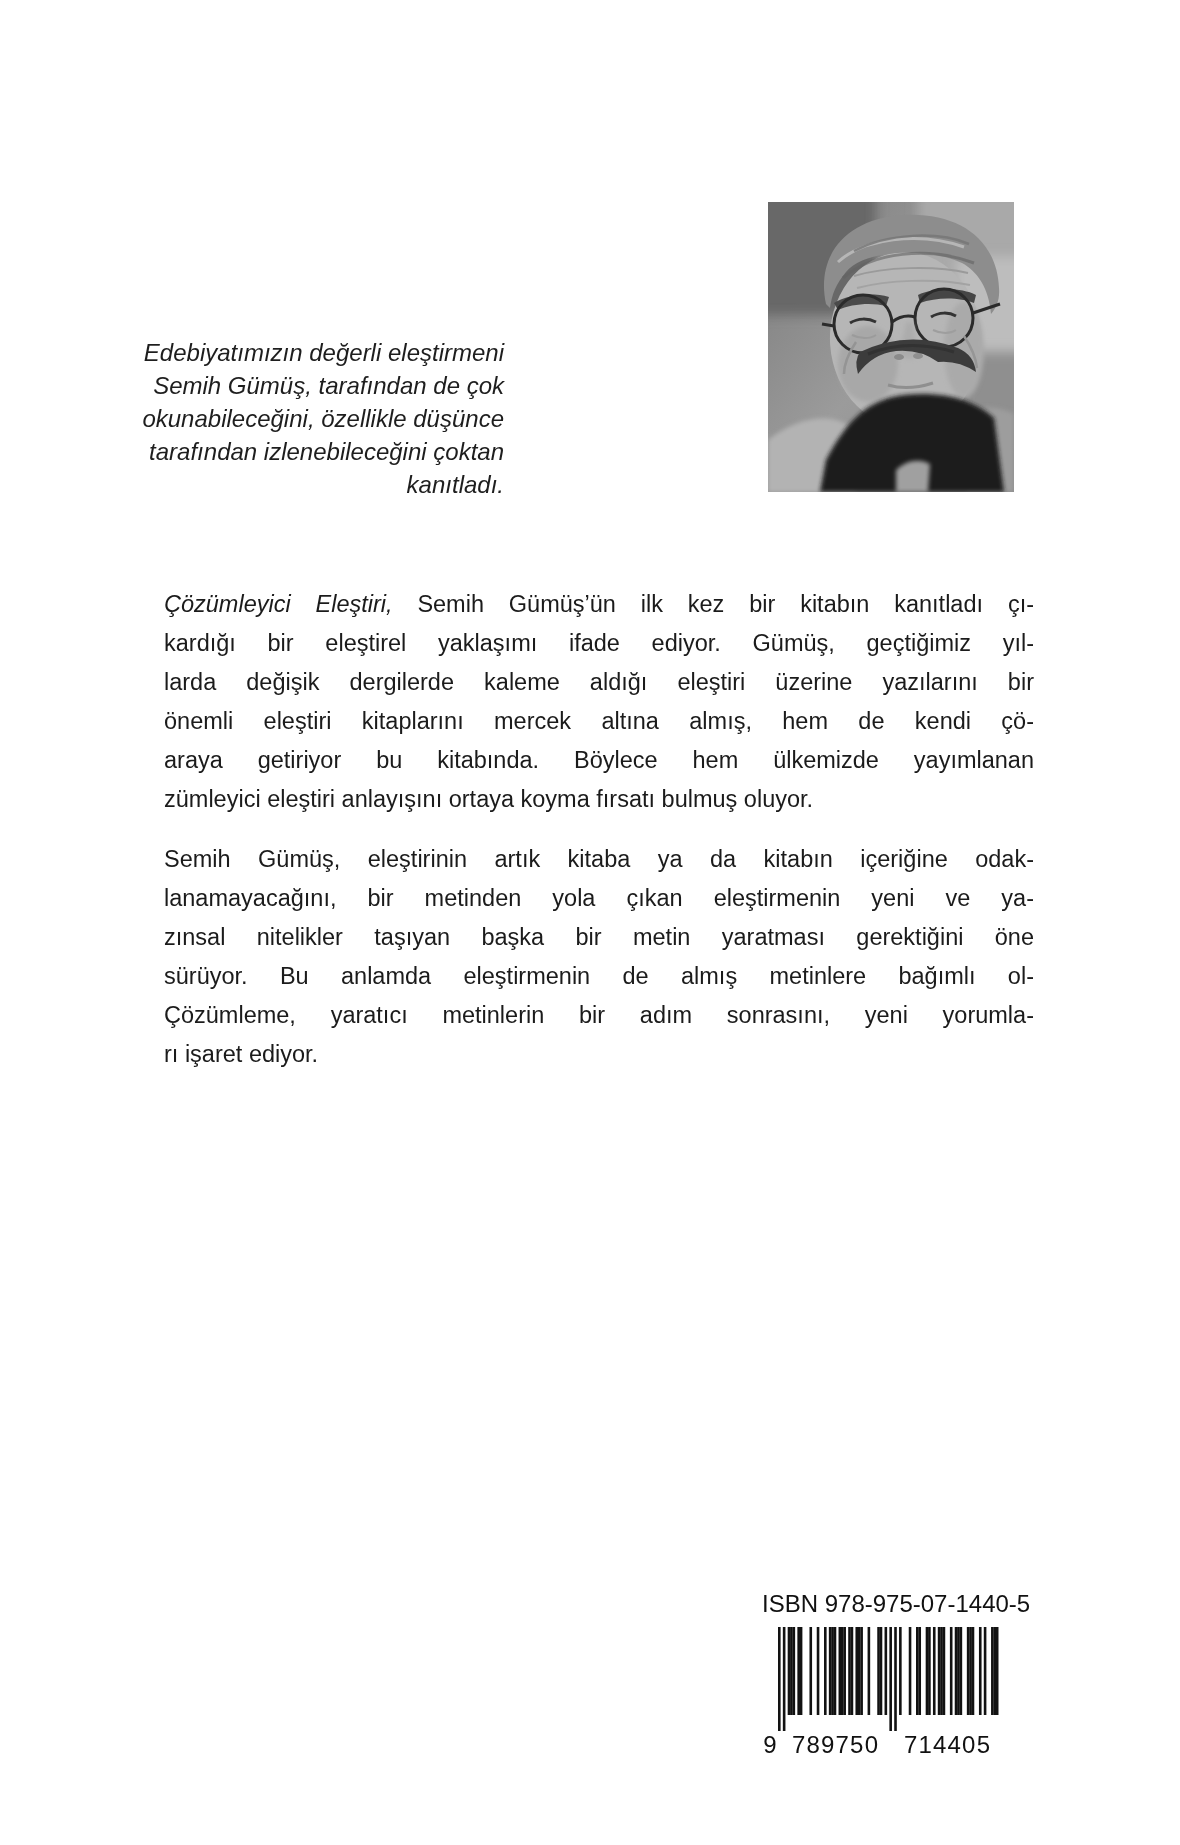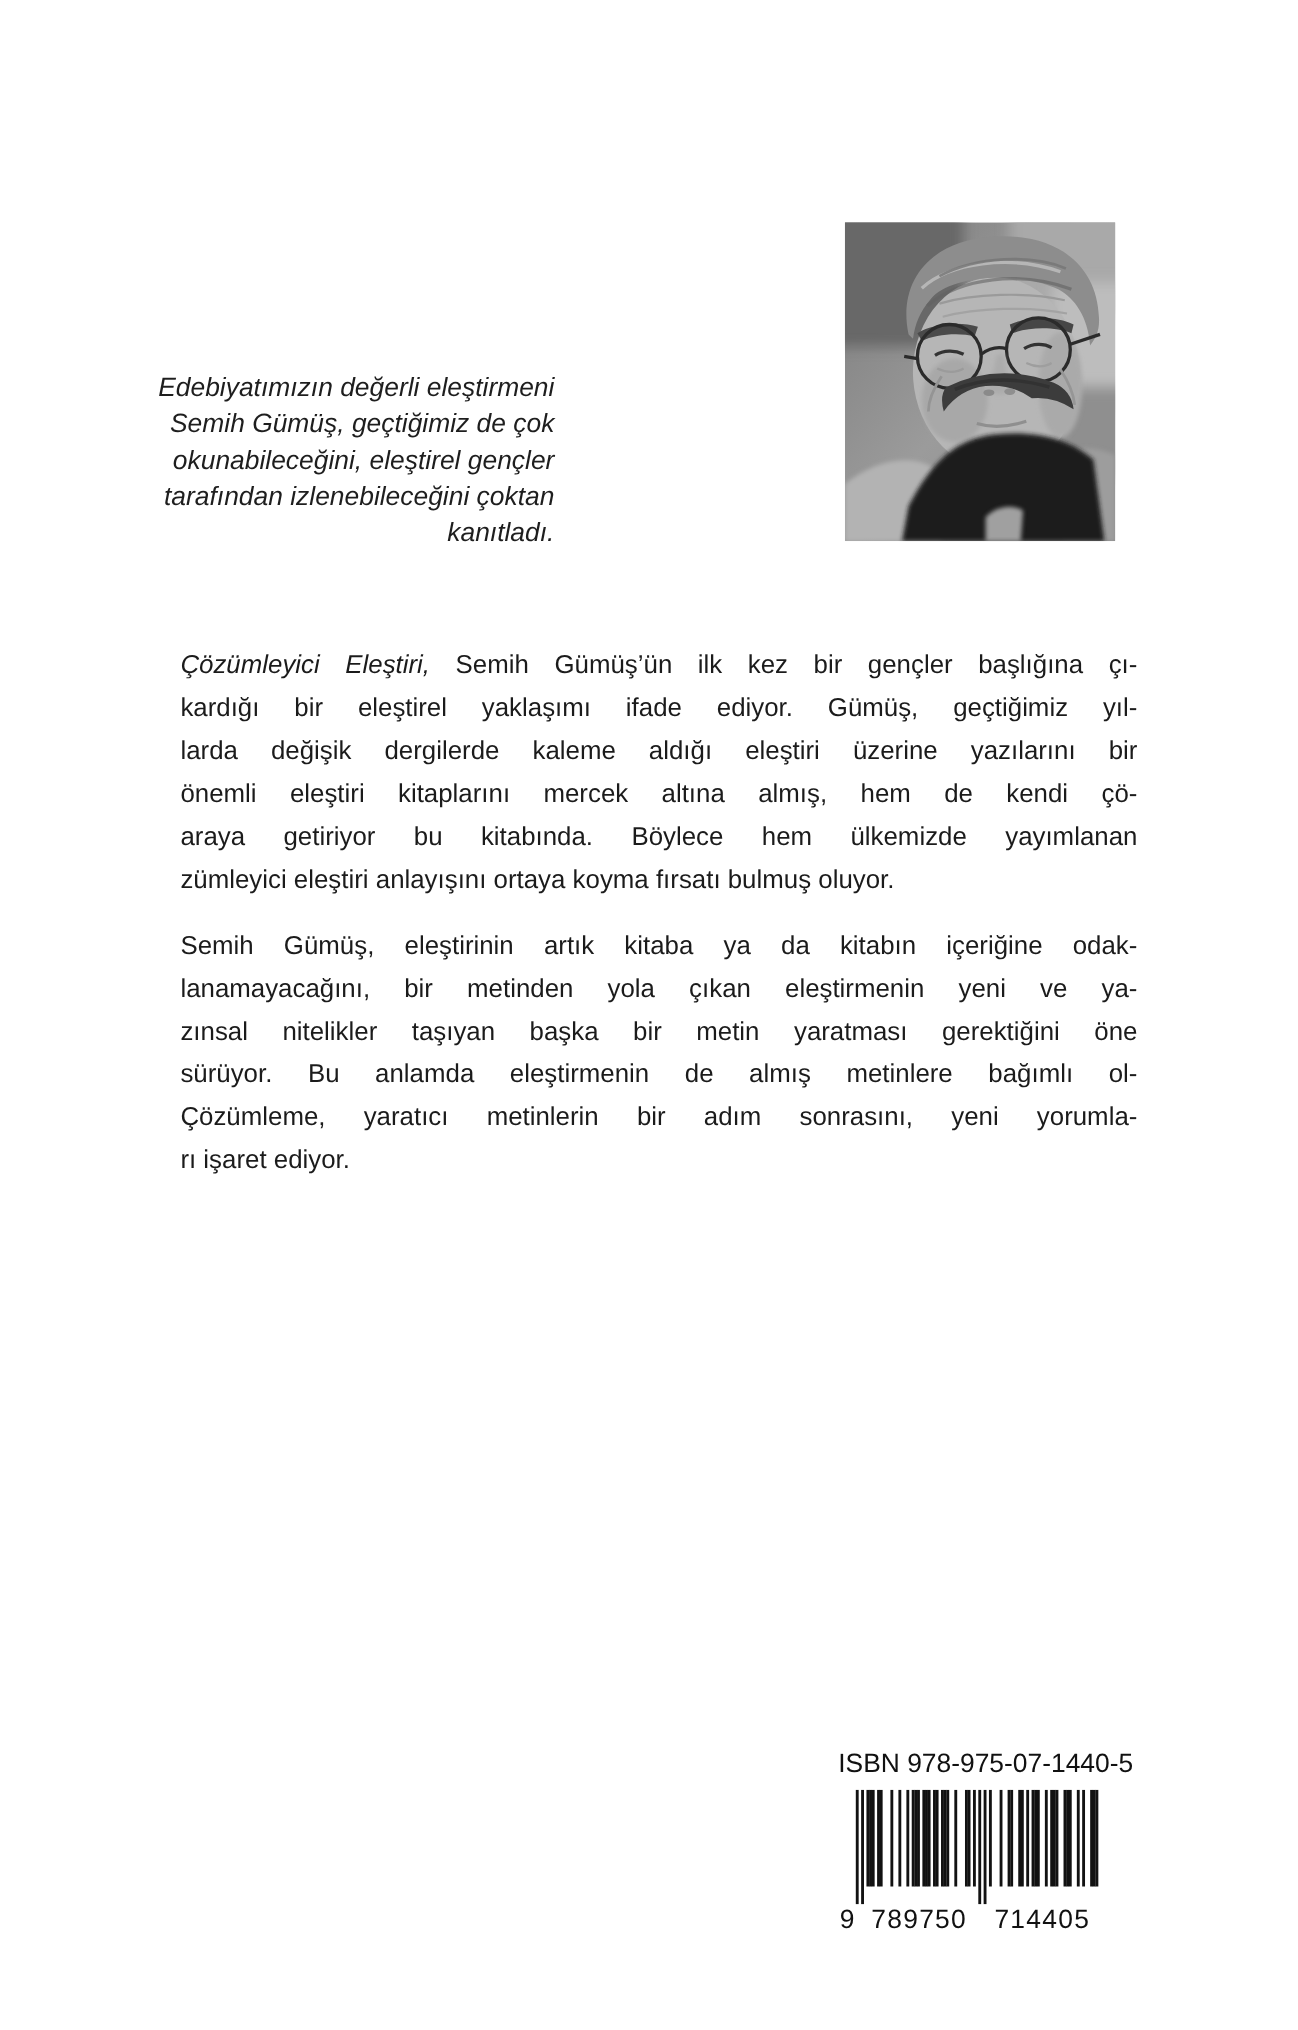--- a/index.html
+++ b/index.html
@@ -106,30 +106,30 @@
       <path d="M120,183 Q140,189 165,181" stroke="#8f8f8f" stroke-width="3" fill="none"></path>
       <path d="M118,198 Q140,207 162,196" stroke="#9d9d9d" stroke-width="2" fill="none"></path>
 
       <path d="M58,258 C80,216 102,197 136,193 C176,189 206,198 226,216 L236,290 L52,290 Z" fill="#1d1d1d" filter="url(#b2)"></path>
       <path d="M128,268 C138,258 152,256 162,262 L160,290 L128,290 Z" fill="#c2c2c2" filter="url(#b2)" opacity="0.8"></path>
     </svg>
   </div>
 
   <div class="quote">
       <div class="qline">Edebiyatımızın değerli eleştirmeni</div>
-      <div class="qline">Semih Gümüş, geçtiğimiz de çok</div>
-      <div class="qline">okunabileceğini, eleştirel gençler</div>
+      <div class="qline">Semih Gümüş, tarafından de çok</div>
+      <div class="qline">okunabileceğini, özellikle düşünce</div>
       <div class="qline">tarafından izlenebileceğini çoktan</div>
       <div class="qline last">kanıtladı.</div>
     </div>
 
   <div class="body-col">
     <div class="para">
       <div class="jline">
-        <span class="it">Çözümleyici Eleştiri,</span><span> Semih Gümüş’ün ilk kez bir gençler başlığına çı-</span>
+        <span class="it">Çözümleyici Eleştiri,</span><span> Semih Gümüş’ün ilk kez bir kitabın kanıtladı çı-</span>
       </div>
       <div>
           <div class="jline">kardığı bir eleştirel yaklaşımı ifade ediyor. Gümüş, geçtiğimiz yıl-</div>
           <div class="jline">larda değişik dergilerde kaleme aldığı eleştiri üzerine yazılarını bir</div>
           <div class="jline">önemli eleştiri kitaplarını mercek altına almış, hem de kendi çö-</div>
           <div class="jline">araya getiriyor bu kitabında. Böylece hem ülkemizde yayımlanan</div>
           <div class="jline last">zümleyici eleştiri anlayışını ortaya koyma fırsatı bulmuş oluyor.</div>
         </div>
     </div>
     <div class="para">

